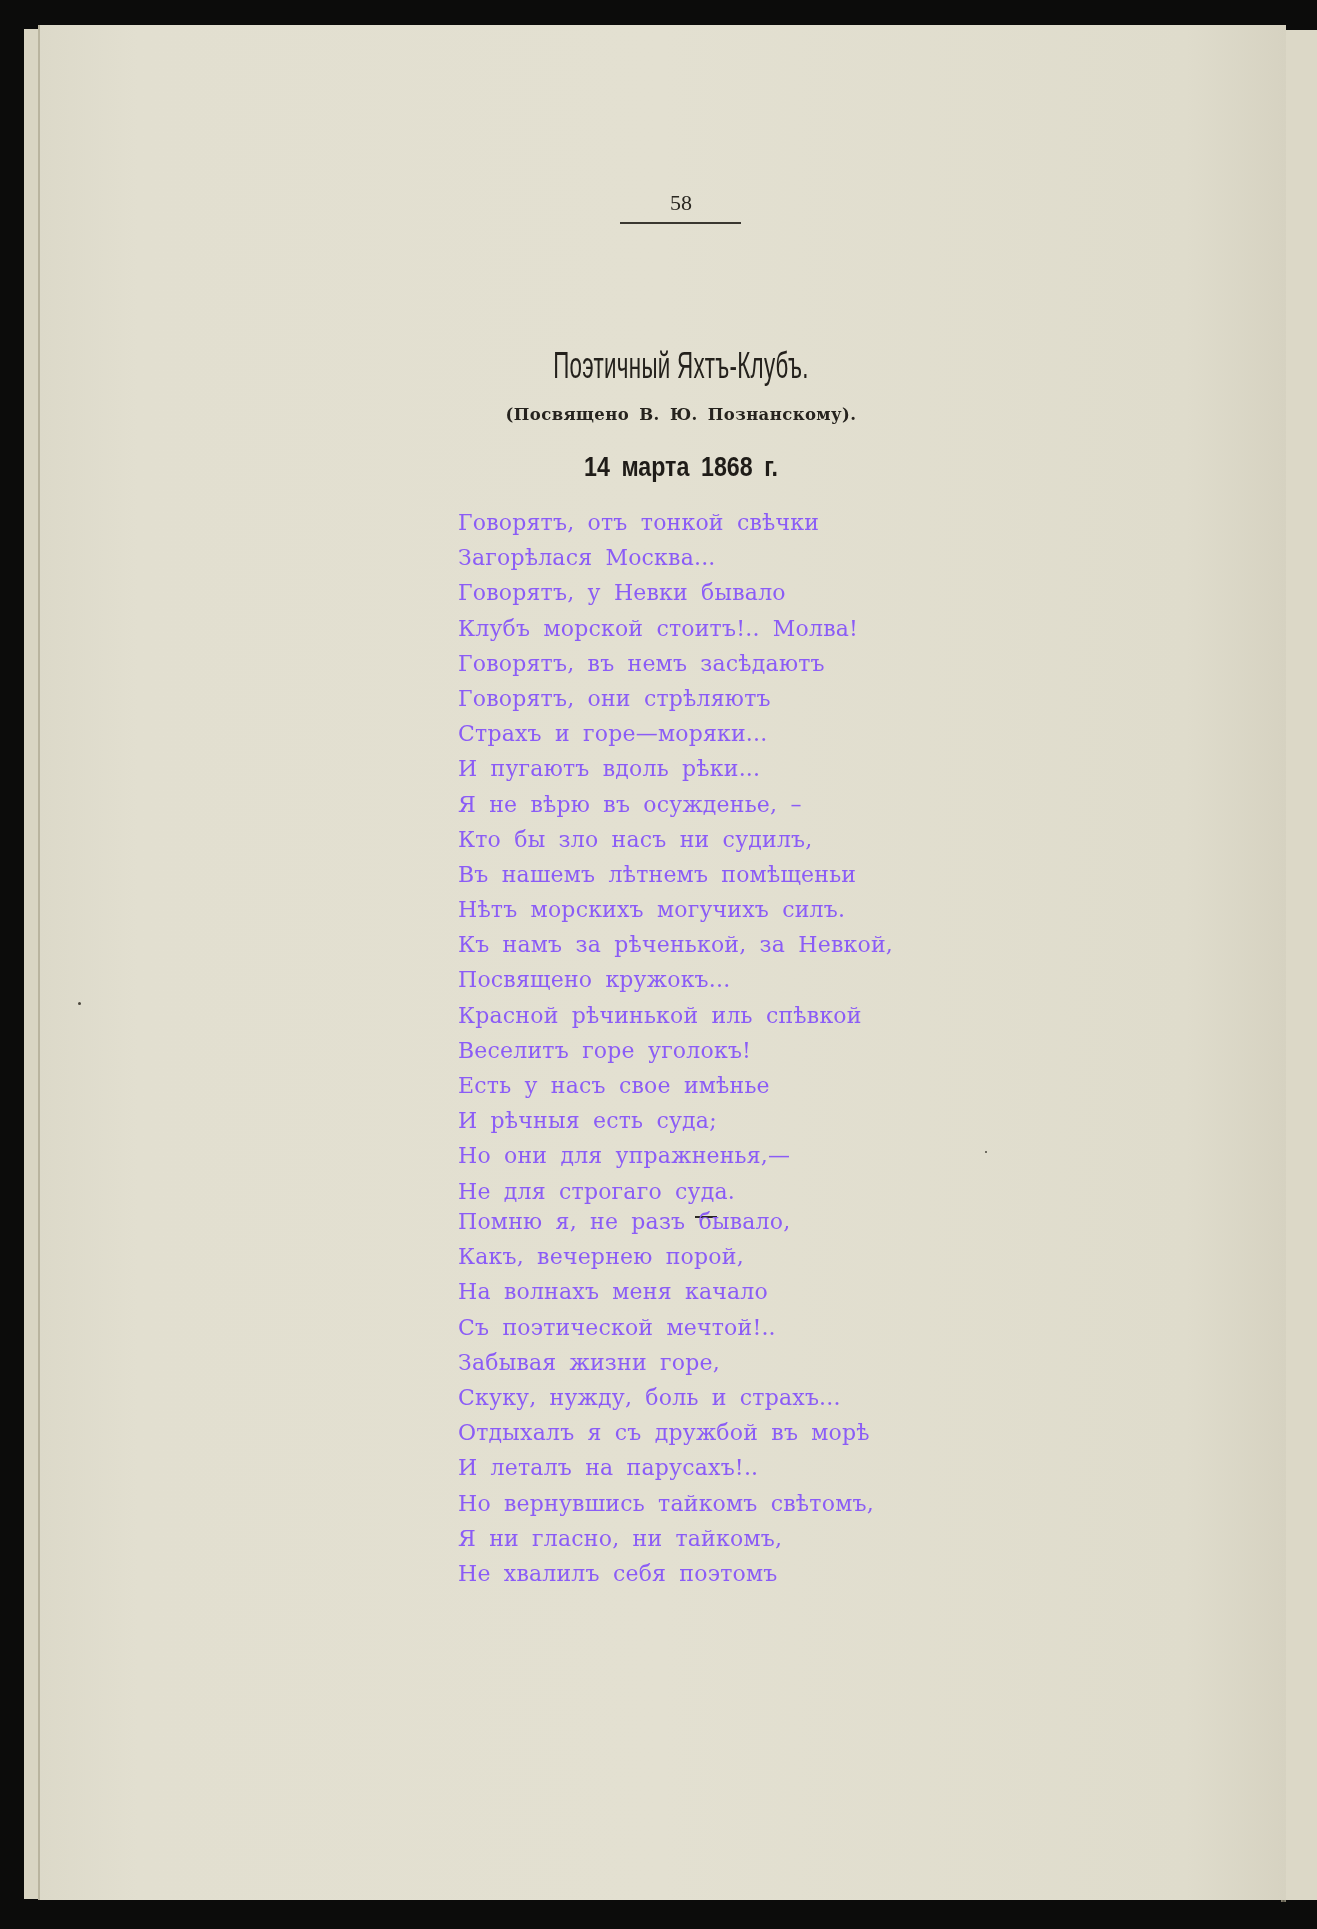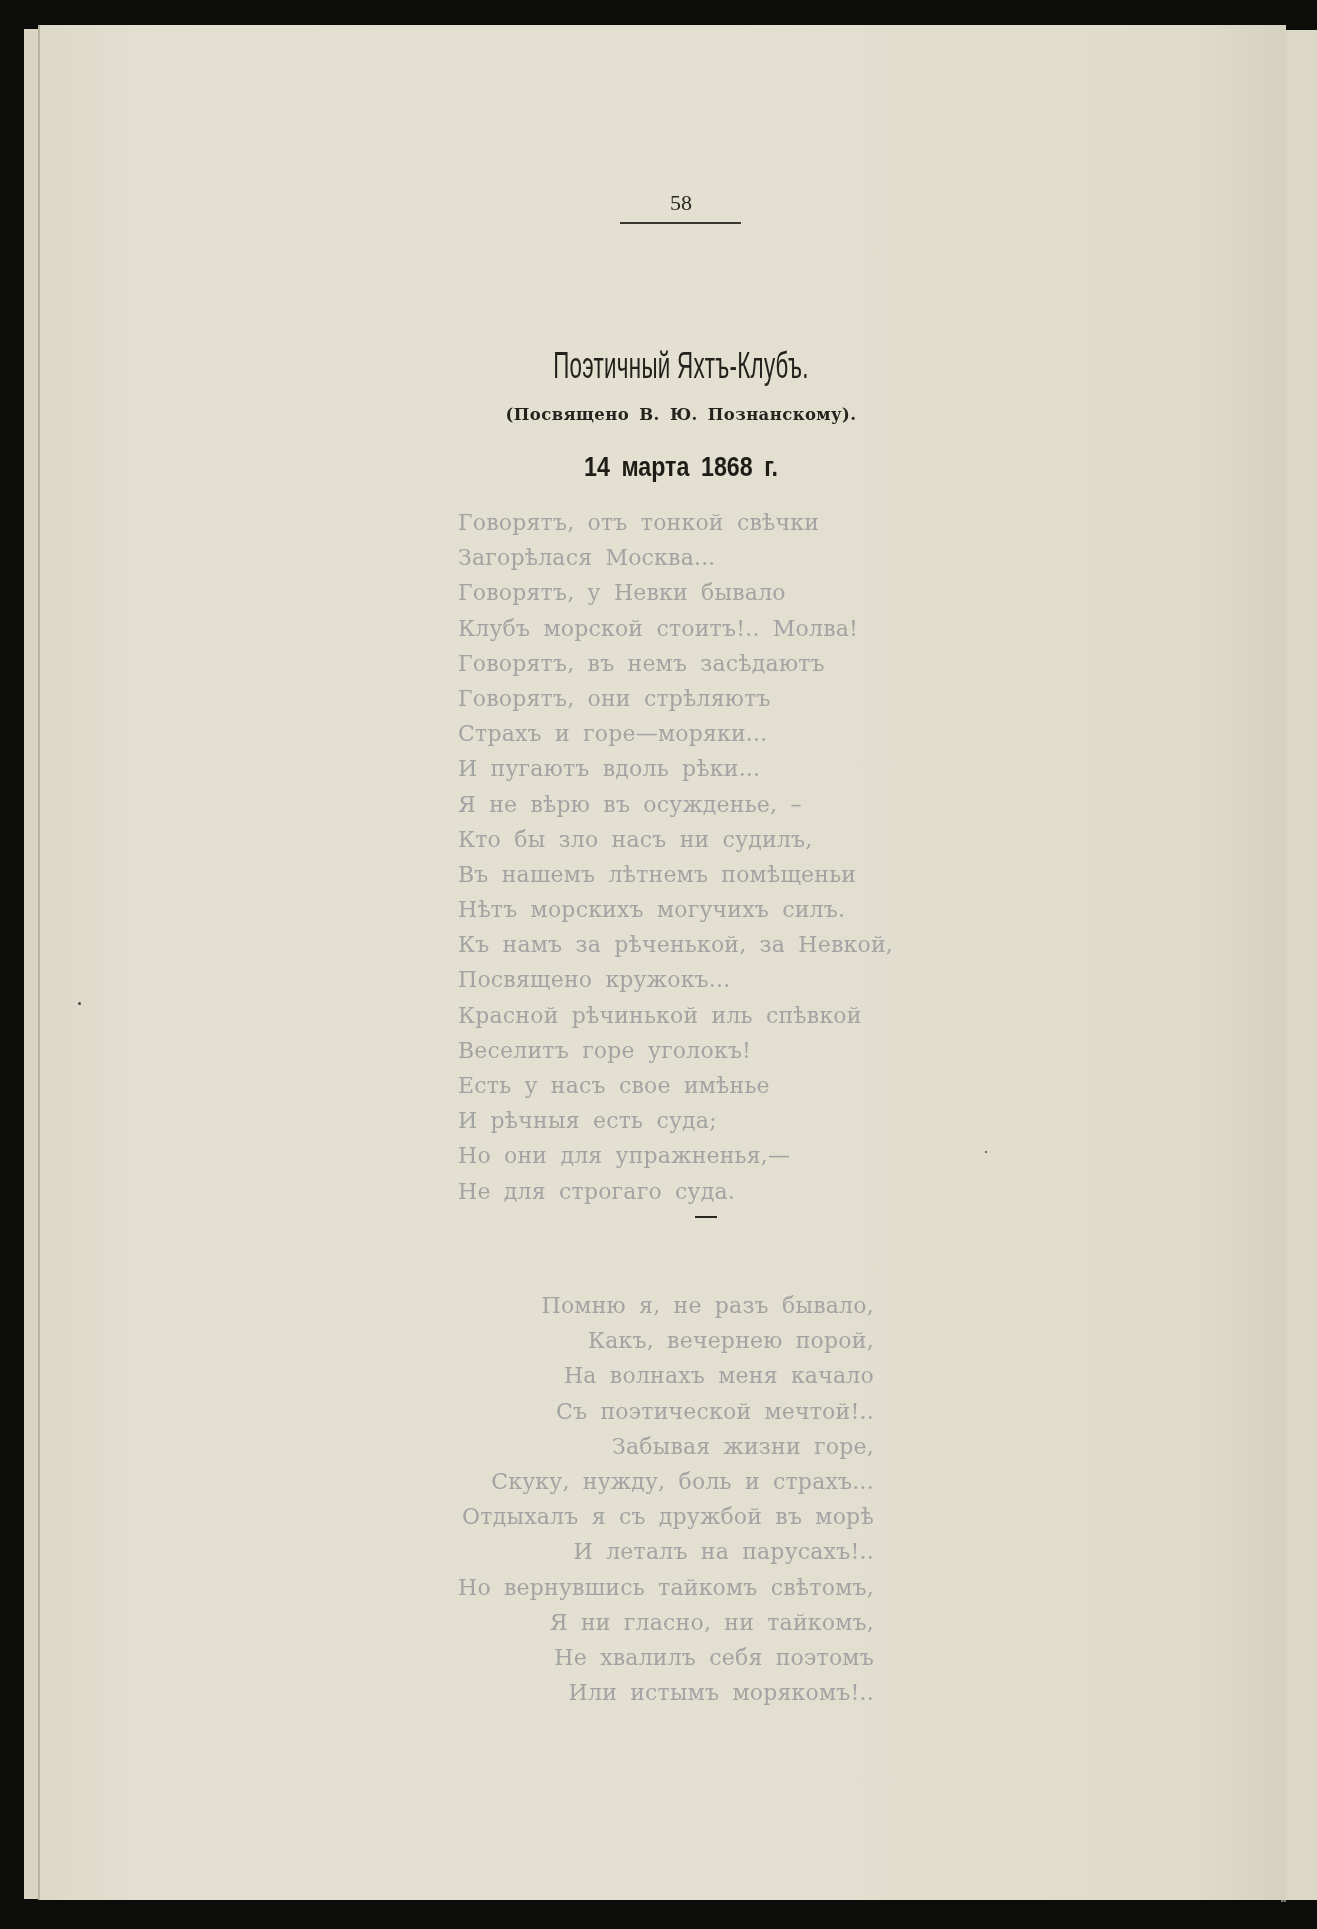--- a/index.html
+++ b/index.html
@@ -99,32 +99,32 @@
     color: #1f1c18;
     transform: scaleX(0.86);
     transform-origin: 681px 0;
     word-spacing: 6px;
   }
   .verse {
     position: absolute;
     left: 458px;
     font-family: "DejaVu Serif", "Liberation Serif", serif;
     font-size: 22px;
-    color: #a3a3a3;
+    color: #8b5cf6;
     line-height: 35.2px;
     white-space: nowrap;
     word-spacing: 6px;
     letter-spacing: 0.2px;
   }
   .verse .line {
     display: block;
     height: 35.2px;
   }
   .stanza-1 { top: 505px; }
-  .stanza-2 { top: 1288px; text-align: right; }
+  .stanza-2 { top: 1204px; }
   .separator {
     position: absolute;
     left: 695px; top: 1216px;
     width: 22px; height: 2px;
     background: #2b2822;
   }
   .speck {
     position: absolute;
     width: 3px; height: 3px;
     border-radius: 50%;
@@ -178,17 +178,16 @@
   <span class="line">Какъ, вечернею порой,</span>
   <span class="line">На волнахъ меня качало</span>
   <span class="line">Съ поэтической мечтой!..</span>
   <span class="line">Забывая жизни горе,</span>
   <span class="line">Скуку, нужду, боль и страхъ...</span>
   <span class="line">Отдыхалъ я съ дружбой въ морѣ</span>
   <span class="line">И леталъ на парусахъ!..</span>
   <span class="line">Но вернувшись тайкомъ свѣтомъ,</span>
   <span class="line">Я ни гласно, ни тайкомъ,</span>
   <span class="line">Не хвалилъ себя поэтомъ</span>
-  <span class="line">Или истымъ морякомъ!..</span>
 </div>
 
 <div class="speck" style="left:78px; top:1002px;"></div>
 <div class="speck" style="left:985px; top:1151px; width:2px; height:2px;"></div>
 
 </body></html>

